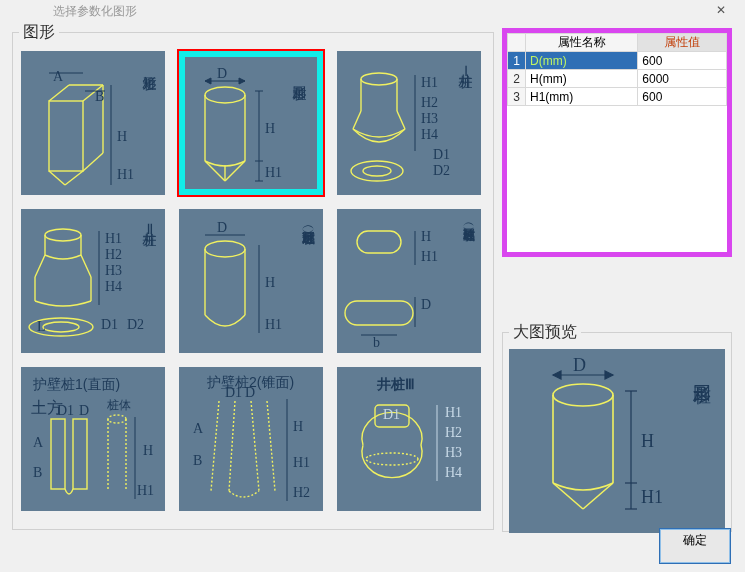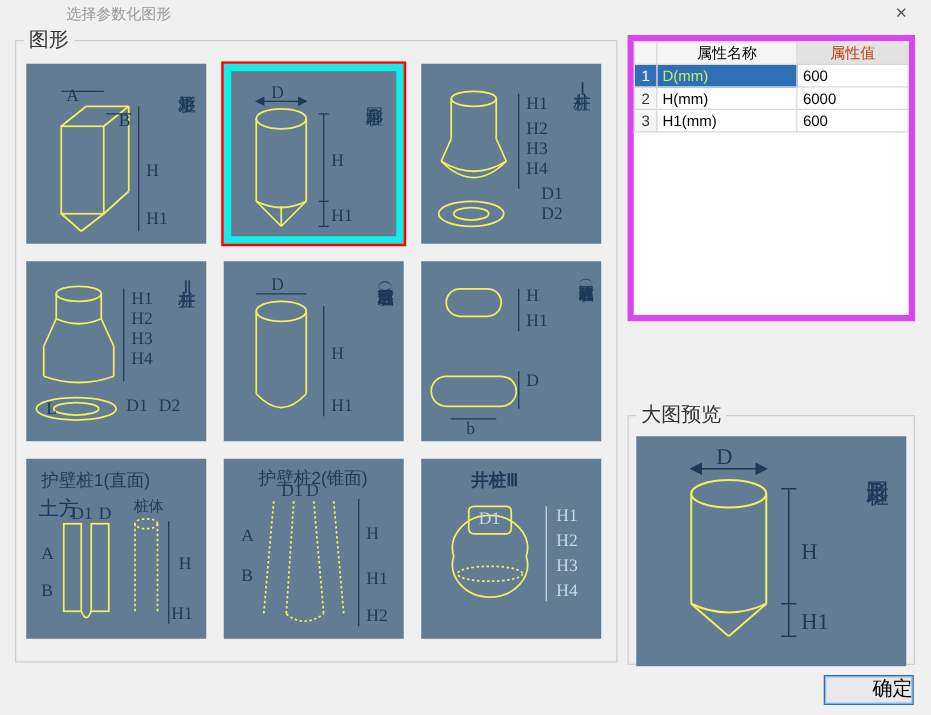--- a/index.html
+++ b/index.html
@@ -151,26 +151,26 @@
     position: relative;
   }
   .preview-pane svg { width: 216px; height: 184px; display:block; }
   
   .btnrow {
     position: absolute;
     right: 10px; bottom: 4px;
     display: flex; gap: 10px;
   }
   .btn {
-    width: 72px; height: 24px;
+    width: 72px; height: 36px;
     border: 1px solid #999;
     background: #e8e8e8;
-    text-align: right;
+    text-align: center;
     line-height: 22px;
-    font-size: 16px;
+    font-size: 12px;
     cursor: pointer;
     box-shadow: 0 0 0 1px rgba(255,255,255,0.6) inset;
   }
   .btn.primary {
     border: 1px solid #2f6fb5;
     box-shadow: 0 0 0 1px #8fbfe8 inset;
   }
   
   .dim-text { font-family: serif; font-size: 14px; fill: #1e3a58; }
   .dim-text-b { font-family: serif; font-size: 14px; fill: #c7d8e6; }

